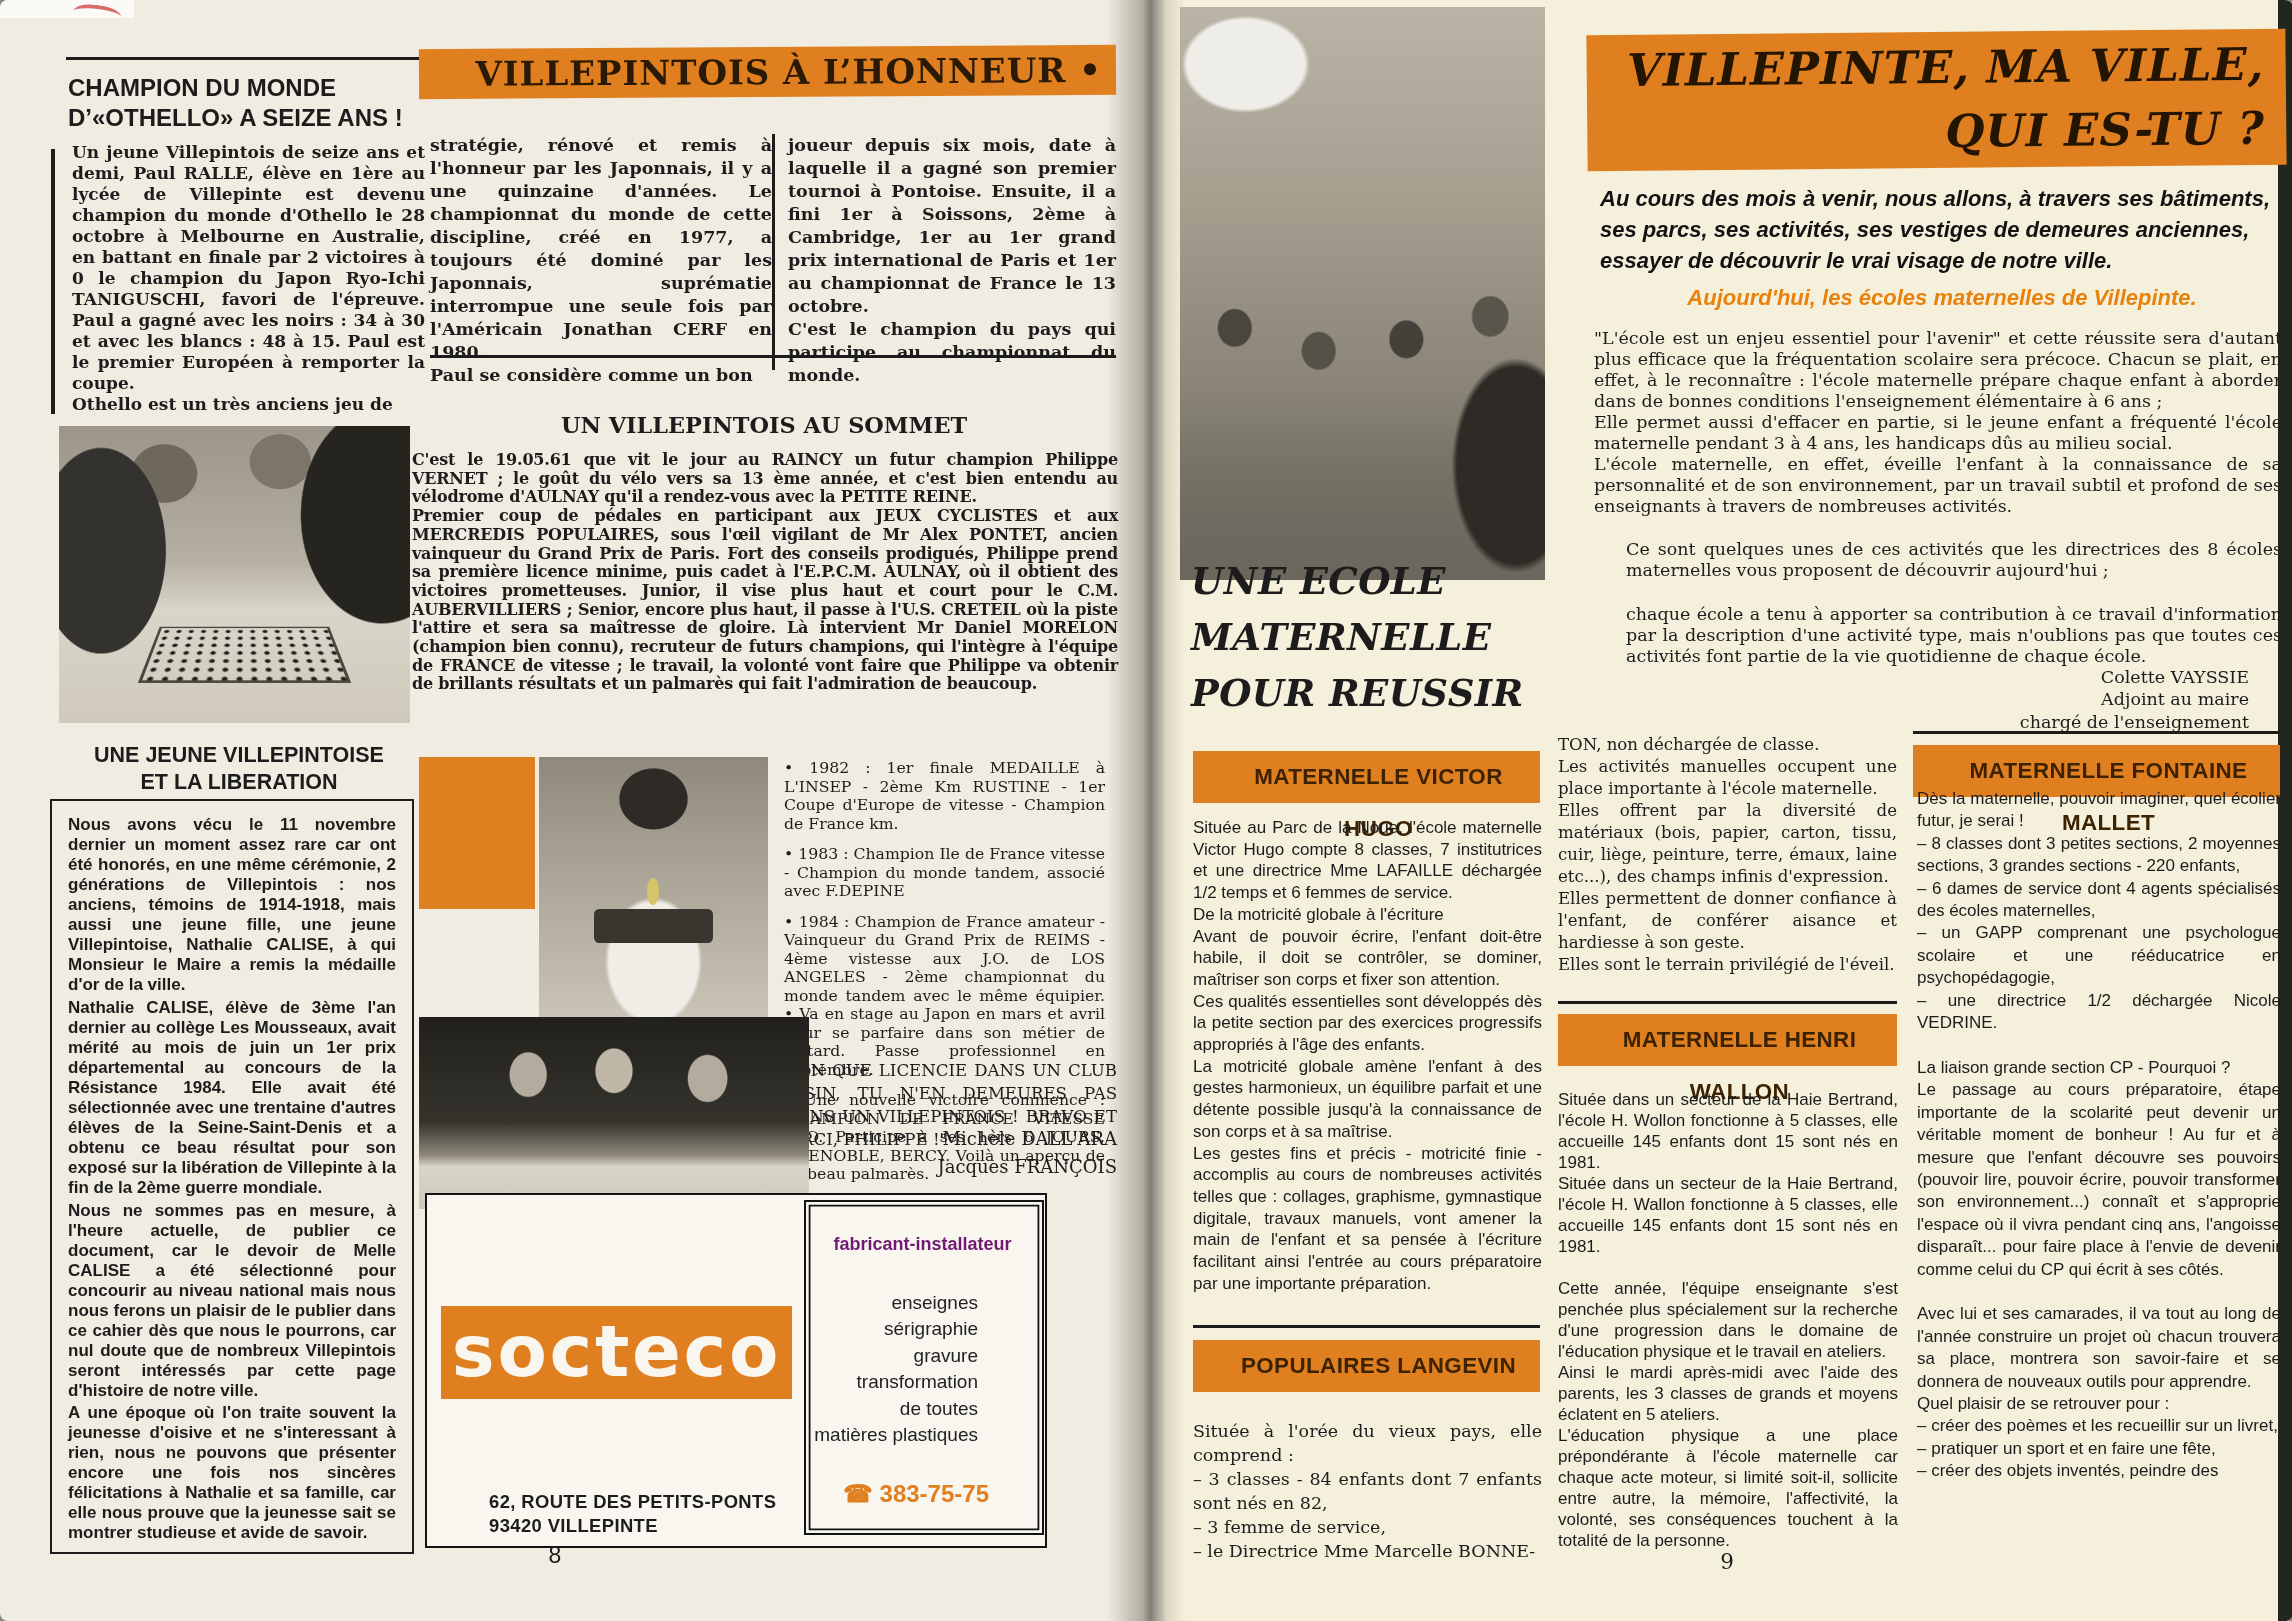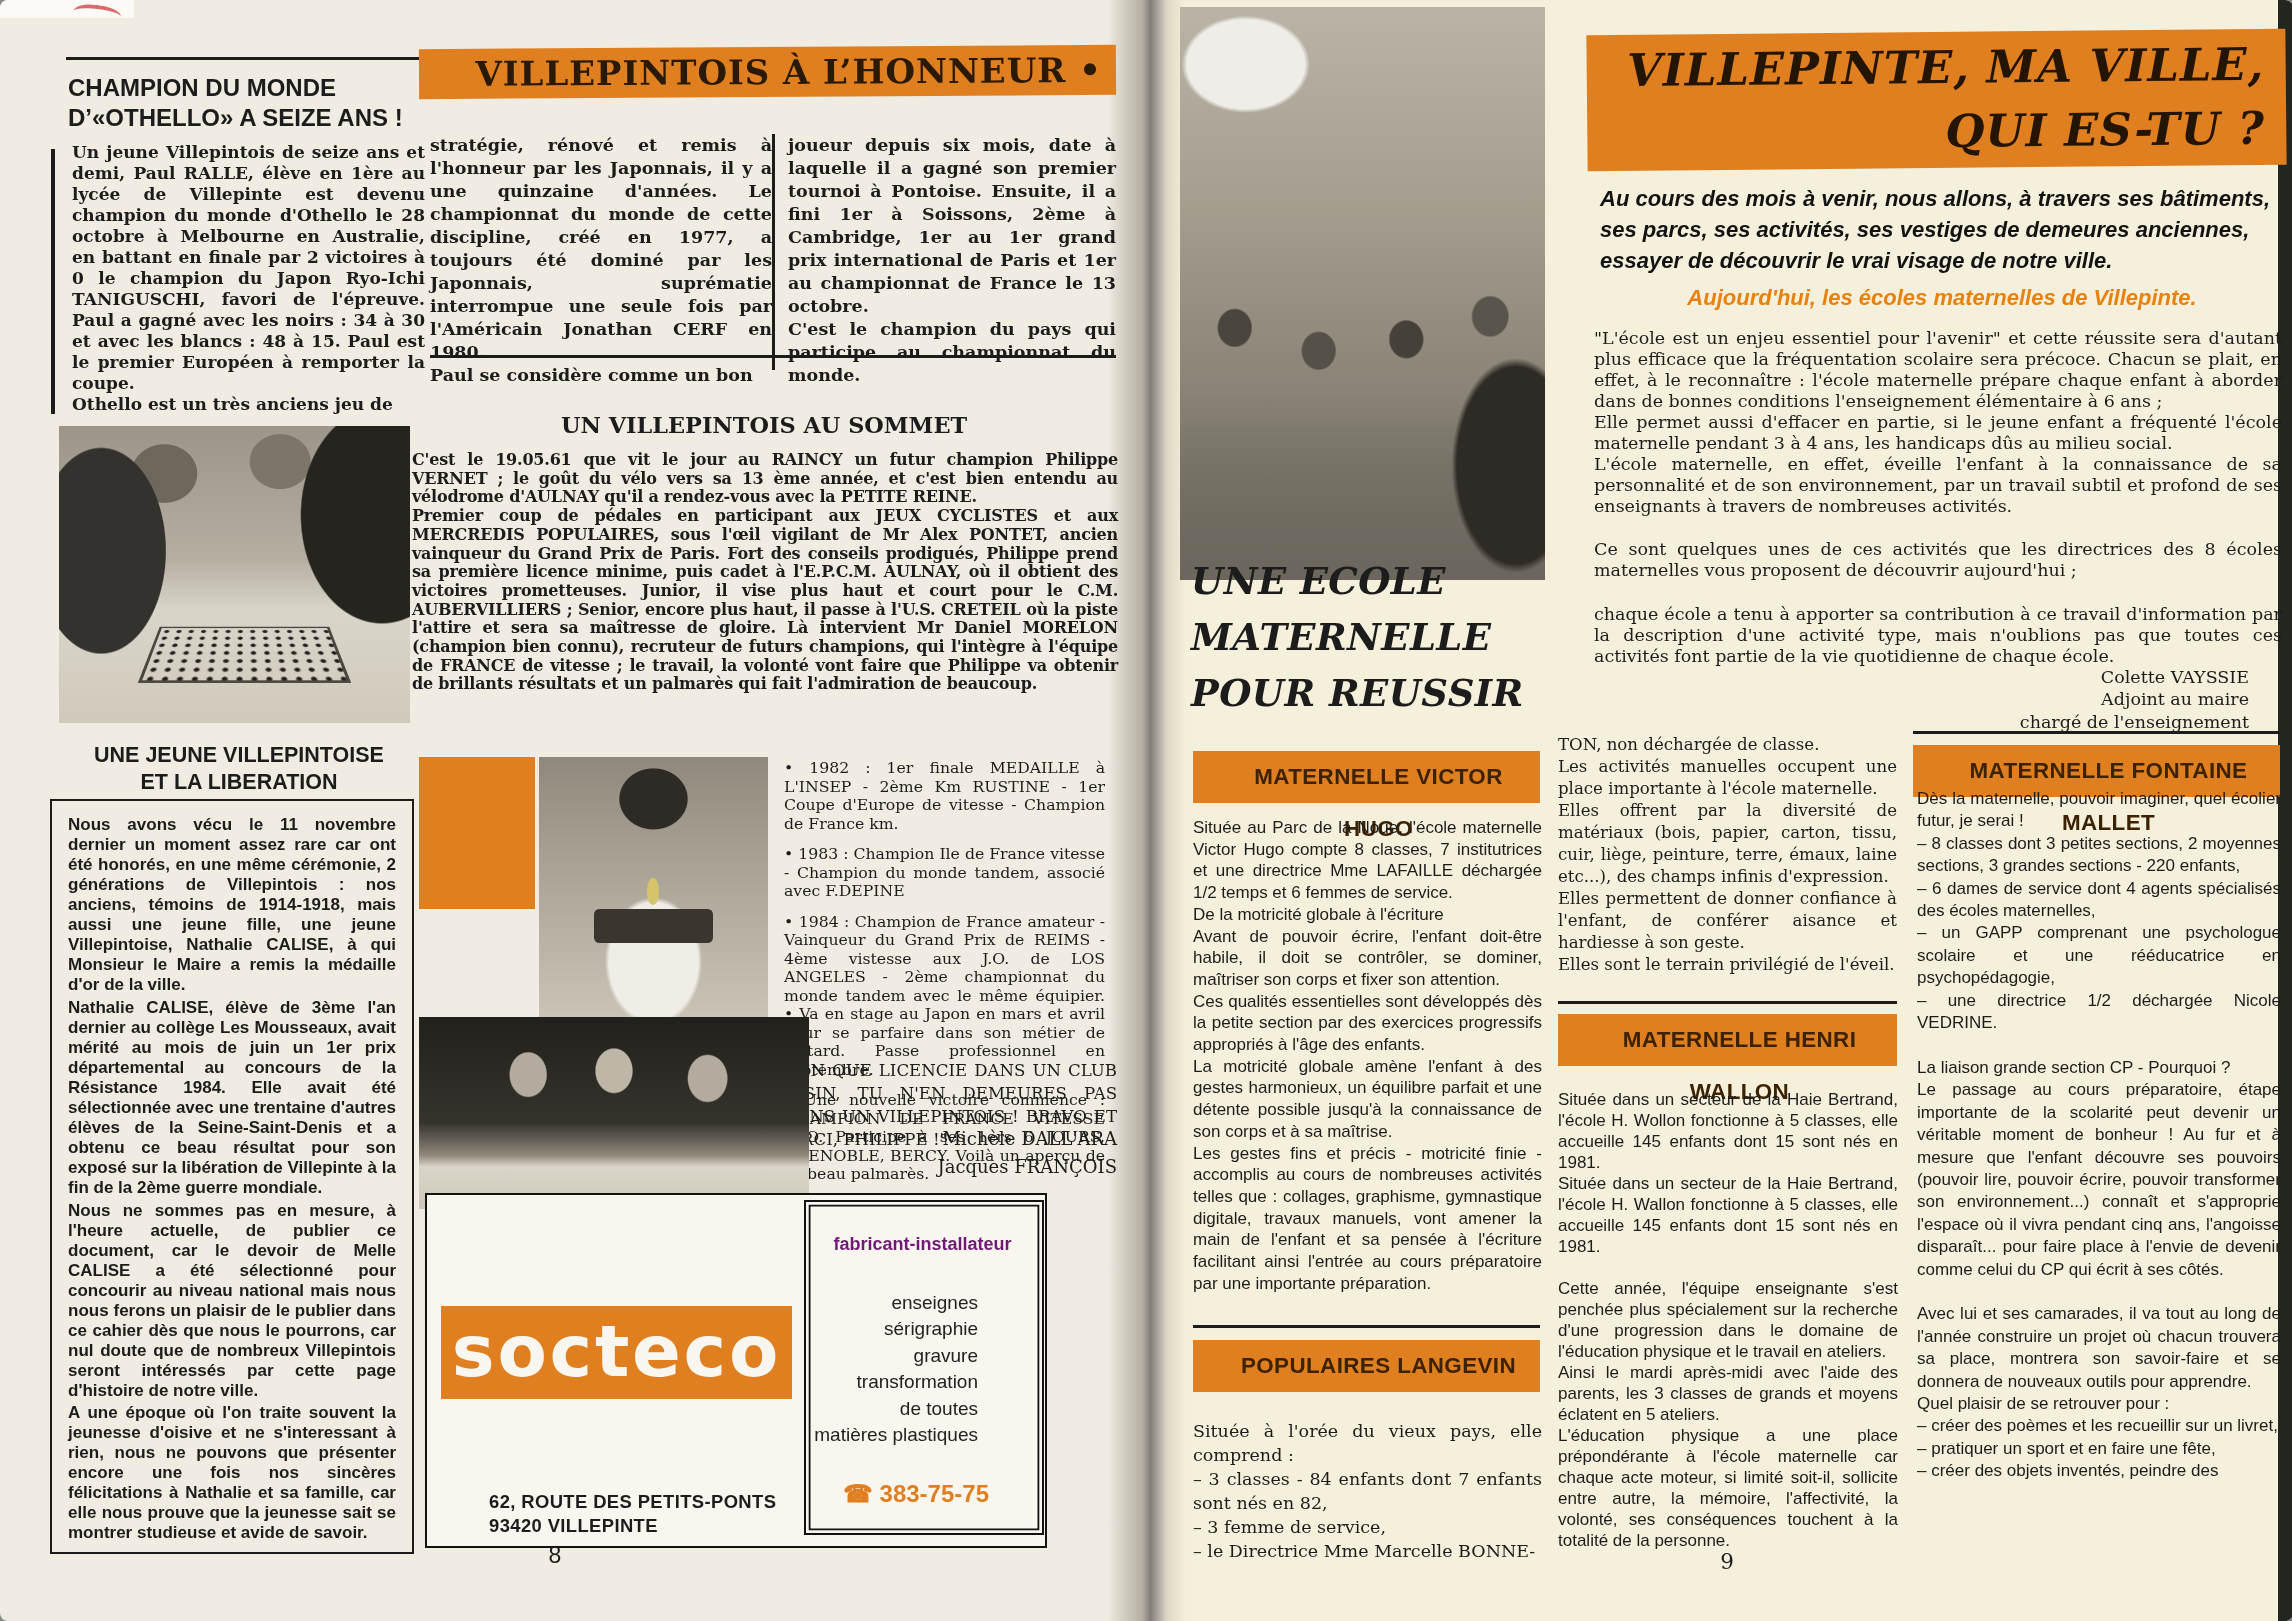--- a/index.html
+++ b/index.html
@@ -100,21 +100,21 @@
      linear-gradient(180deg,#b0ab9d,#6f6a5f);}
 
   #banner2{left:1587px;top:32px;width:699px;height:136px;transform:rotate(-.55deg);}
   #banner2 .t{position:absolute;right:21.5px;top:3.6px;text-align:right;font-family:"DejaVu Serif",serif;
       font-weight:bold;font-style:italic;font-size:45px;line-height:64px;color:#241503;letter-spacing:0.9px;}
   #intro{left:1600px;top:183px;width:684px;font-weight:bold;font-style:italic;font-size:22px;line-height:31px;color:#131313;}
   #intro-hl{left:1600px;top:285px;width:684px;text-align:center;font-weight:bold;font-style:italic;font-size:22px;color:#e8820c;}
 
   #lead{left:1594px;top:328px;width:688px;}
   #lead p{margin:0;font-family:"DejaVu Serif",serif;font-size:17.5px;line-height:21px;}
-  #lead p.gap{margin-top:22.4px;}
+  #lead p.gap{margin-top:22.4px;margin-left:32px;}
 
   #feature-title{left:1191px;top:553px;width:358px;font-family:"DejaVu Serif",serif;font-weight:bold;font-style:italic;
       font-size:37px;line-height:56px;letter-spacing:0.4px;}
   #signature{left:1970px;top:666px;width:279px;text-align:right;font-family:"DejaVu Serif",serif;font-size:17.5px;line-height:22.4px;}
 
   .sec-head{height:52px;text-align:center;font-weight:bold;font-size:22.4px;color:#3c2200;letter-spacing:0.4px;}
   .sec-head .t{line-height:52px;margin-left:24px;}
 
   #hugo-head{left:1193px;top:751px;width:347px;}
   #hugo-body{left:1193px;top:817px;width:349px;font-size:17px;line-height:21.7px;}

